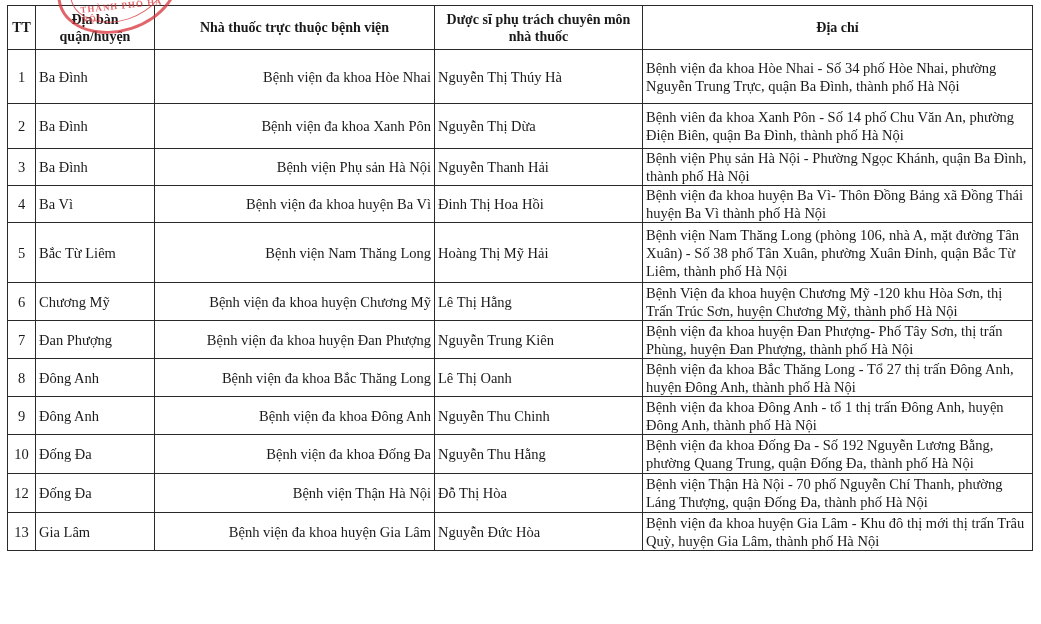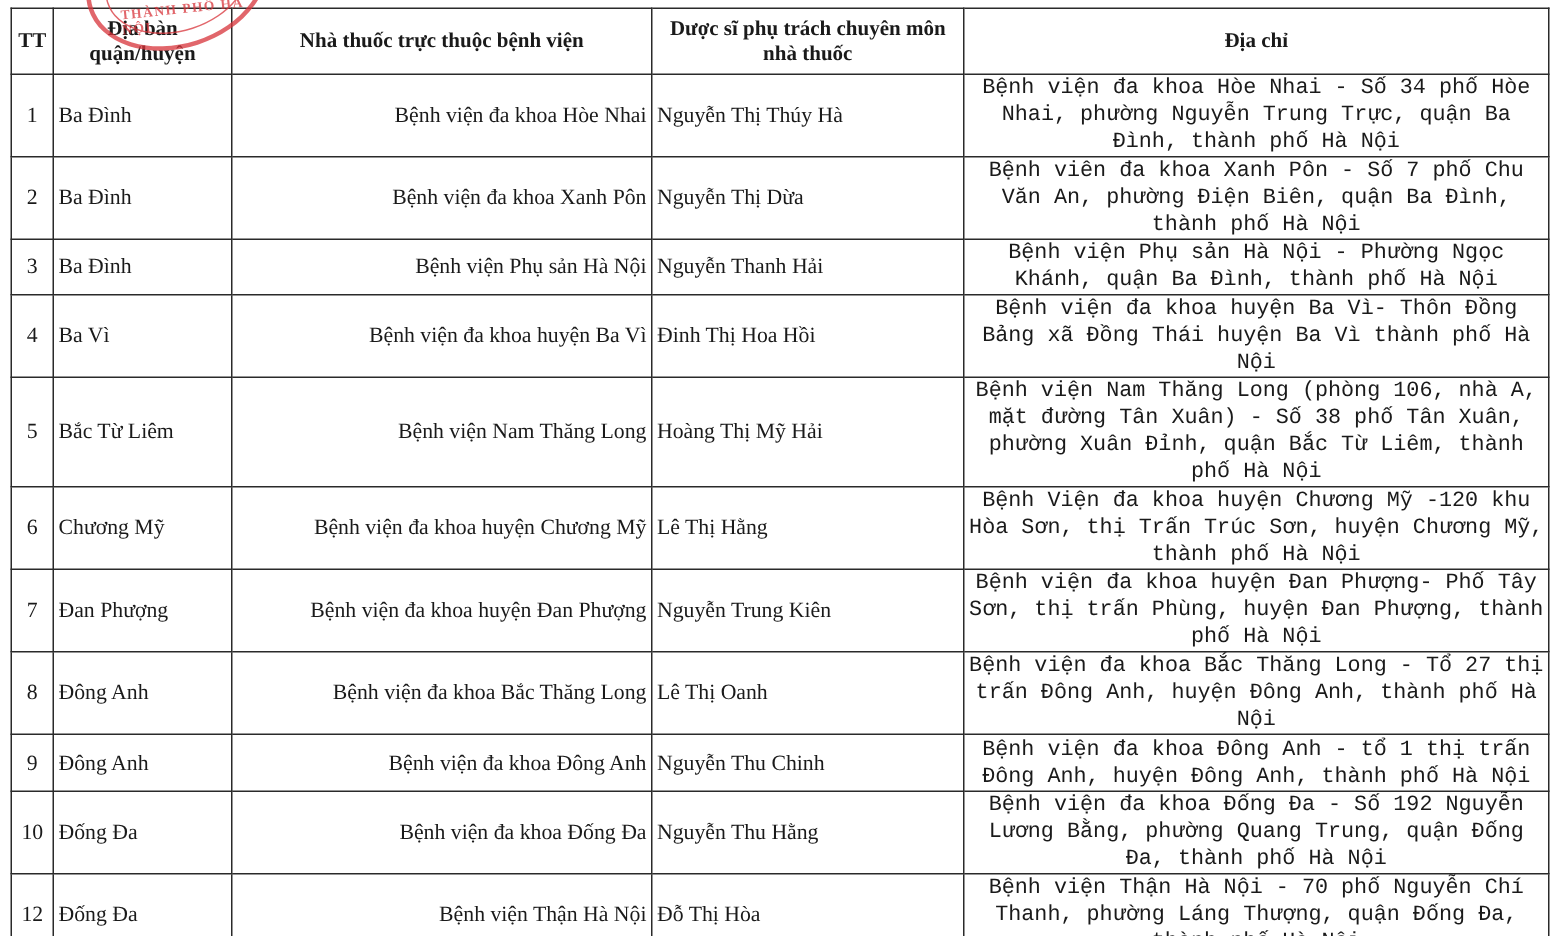--- a/index.html
+++ b/index.html
@@ -65,21 +65,21 @@
   table.doc th {
     font-weight: bold;
     text-align: center;
     font-size: 14px;
     line-height: 17px;
   }
   td.c-tt { text-align: center; }
   td.c-district { text-align: left; }
   td.c-hospital { text-align: right; padding-left: 2px; }
   td.c-pharmacist { text-align: left; }
-  td.c-address { text-align: center; padding: 0 6px; font-family: Liberation Mono, monospace; }
+  td.c-address { text-align: left; padding: 0 6px; }
 </style>
 </head>
 <body>
 
 <div class="stamp">
   <span class="stamp-text">THÀNH PHỐ HÀ NỘI</span>
 </div>
 
 <table class="doc">
   <colgroup>
@@ -104,21 +104,21 @@
         <td class="c-district">Ba Đình</td>
         <td class="c-hospital">Bệnh viện đa khoa Hòe Nhai</td>
         <td class="c-pharmacist">Nguyễn Thị Thúy Hà</td>
         <td class="c-address">Bệnh viện đa khoa Hòe Nhai - Số 34 phố Hòe Nhai, phường Nguyễn Trung Trực, quận Ba Đình, thành phố Hà Nội</td>
       </tr>
       <tr style="height: 45px;">
         <td class="c-tt">2</td>
         <td class="c-district">Ba Đình</td>
         <td class="c-hospital">Bệnh viện đa khoa Xanh Pôn</td>
         <td class="c-pharmacist">Nguyễn Thị Dừa</td>
-        <td class="c-address">Bệnh viên đa khoa Xanh Pôn - Số 7 phố Chu Văn An, phường Điện Biên, quận Ba Đình, thành phố Hà Nội</td>
+        <td class="c-address">Bệnh viên đa khoa Xanh Pôn - Số 14 phố Chu Văn An, phường Điện Biên, quận Ba Đình, thành phố Hà Nội</td>
       </tr>
       <tr style="height: 37px;">
         <td class="c-tt">3</td>
         <td class="c-district">Ba Đình</td>
         <td class="c-hospital">Bệnh viện Phụ sản Hà Nội</td>
         <td class="c-pharmacist">Nguyễn Thanh Hải</td>
         <td class="c-address">Bệnh viện Phụ sản Hà Nội - Phường Ngọc Khánh, quận Ba Đình, thành phố Hà Nội</td>
       </tr>
       <tr style="height: 37px;">
         <td class="c-tt">4</td>
@@ -169,14 +169,21 @@
         <td class="c-pharmacist">Nguyễn Thu Hằng</td>
         <td class="c-address">Bệnh viện đa khoa Đống Đa - Số 192 Nguyễn Lương Bằng, phường Quang Trung, quận Đống Đa, thành phố Hà Nội</td>
       </tr>
       <tr style="height: 39px;">
         <td class="c-tt">12</td>
         <td class="c-district">Đống Đa</td>
         <td class="c-hospital">Bệnh viện Thận Hà Nội</td>
         <td class="c-pharmacist">Đỗ Thị Hòa</td>
         <td class="c-address">Bệnh viện Thận Hà Nội - 70 phố Nguyễn Chí Thanh, phường Láng Thượng, quận Đống Đa, thành phố Hà Nội</td>
       </tr>
+      <tr style="height: 38px;">
+        <td class="c-tt">13</td>
+        <td class="c-district">Gia Lâm</td>
+        <td class="c-hospital">Bệnh viện đa khoa huyện Gia Lâm</td>
+        <td class="c-pharmacist">Nguyễn Đức Hòa</td>
+        <td class="c-address">Bệnh viện đa khoa huyện Gia Lâm - Khu đô thị mới thị trấn Trâu Quỳ, huyện Gia Lâm, thành phố Hà Nội</td>
+      </tr>
     </tbody>
 </table>
 
 </body></html>

